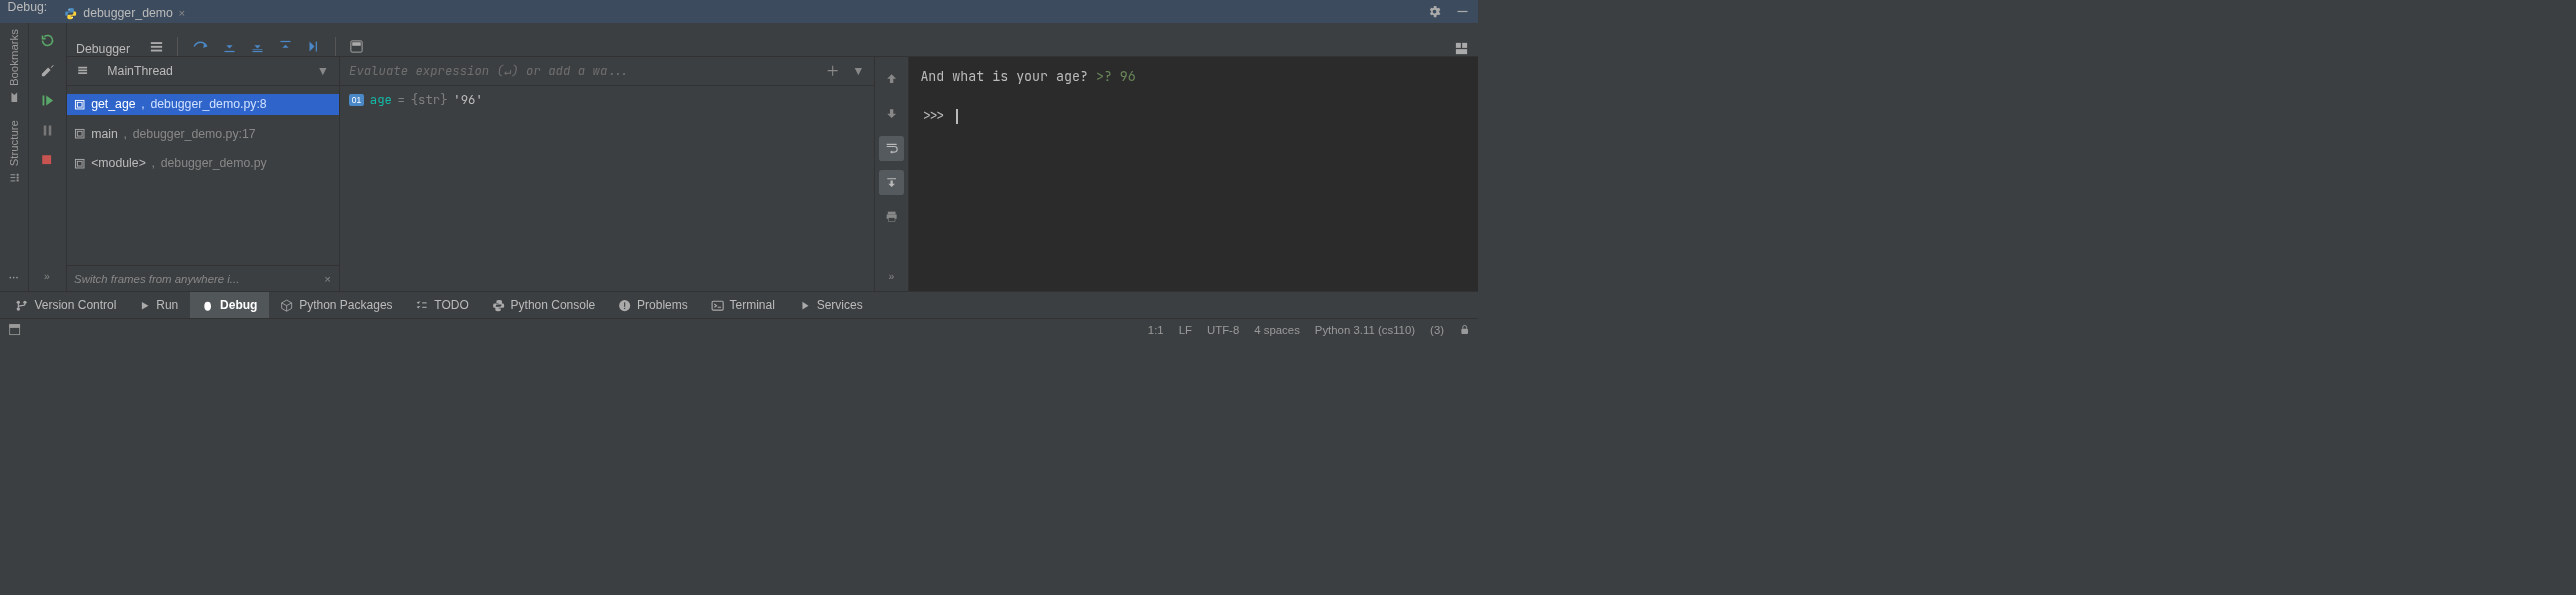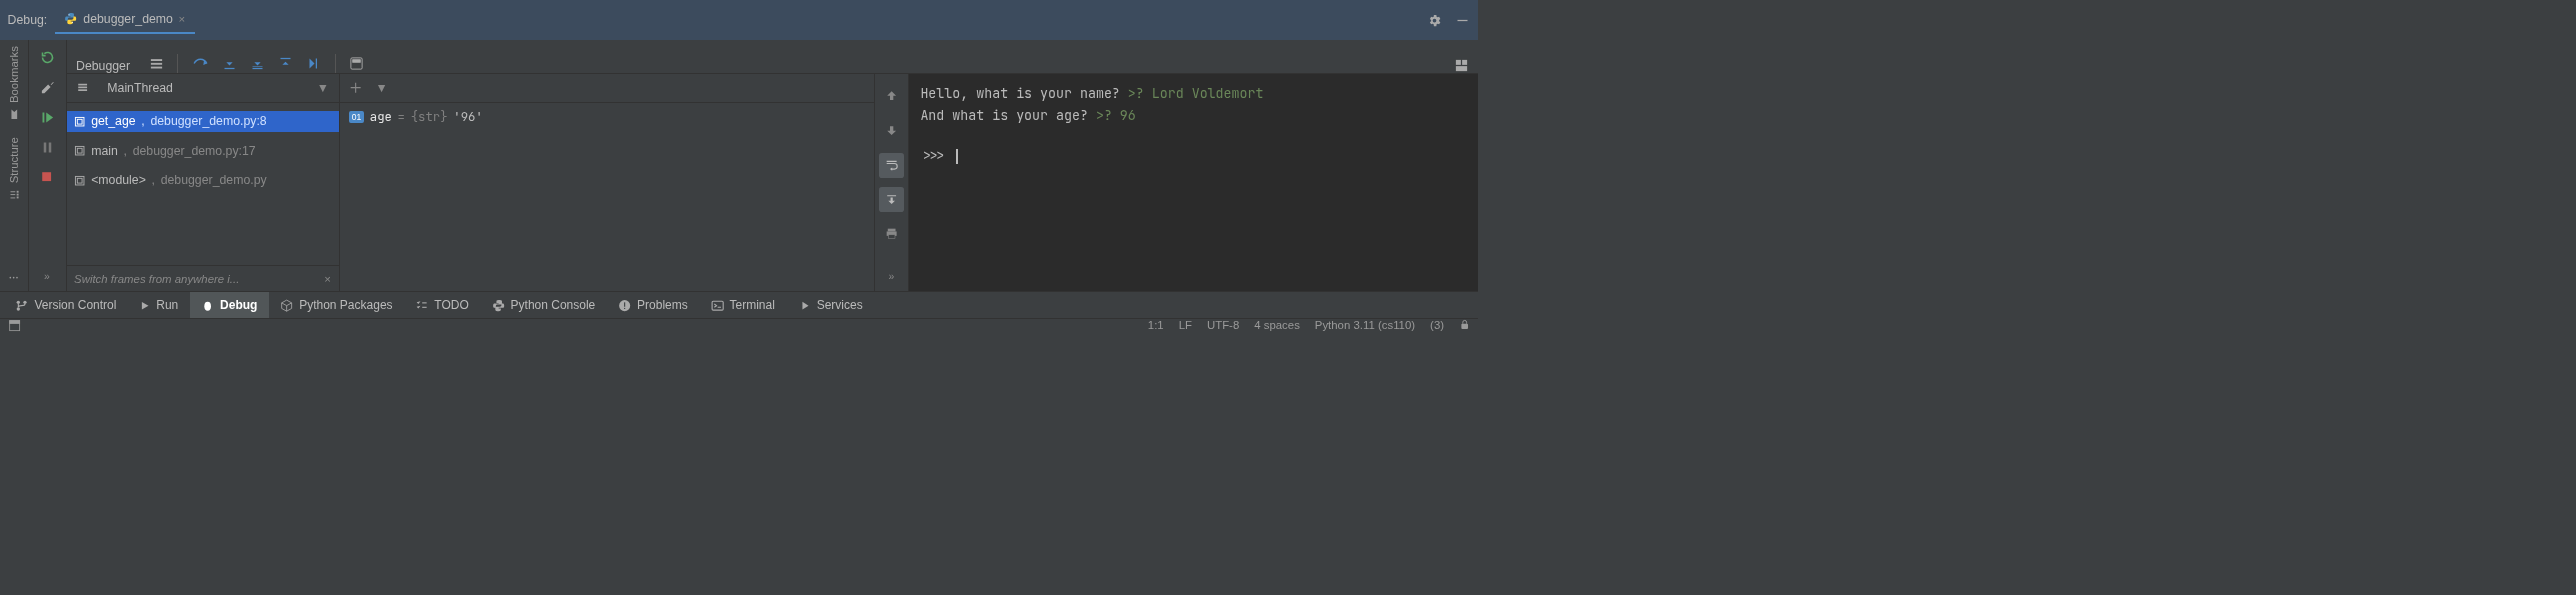--- a/index.html
+++ b/index.html
@@ -11,23 +11,22 @@
   width: 1478px;
   height: 341px;
   overflow: hidden;
   display: flex;
   flex-direction: column;
 }
 
 
 .header {
   background: #3c4b5d;
-  height: 40px;
-  display: flex;
-  align-items: center;
+  height: 23px;
+  display: flex;
   padding: 0 7.6px;
   gap: 7.6px;
 }
 .header-label { color: #bbbbbb; }
 .tab {
   display: flex;
   align-items: center;
   gap: 5.7px;
   padding: 3.8px 9.5px;
   border-bottom: 2.8px solid #4a88c7;
@@ -164,21 +163,21 @@
 .vars-body { flex: 1; padding: 5.7px 9.5px; }
 .var-row { display: flex; align-items: center; gap: 5.7px; font-family: "JetBrains Mono", Menlo, Consolas, monospace; font-size: 12.3px; }
 .var-badge {
   background: #4a88c7;
   color: #fff;
   font-size: 8.5px;
   padding: 0.9px 2.8px;
   border-radius: 1.9px;
   font-family: sans-serif;
 }
-.var-name { color: #e5e5e5; }
+.var-name { color: #14b8a6; }
 .var-type { color: #808080; }
 .var-value { color: #bbbbbb; }
 
 
 .console-controls {
   width: 34px;
   border-right: 0.9px solid #323232;
   display: flex;
   flex-direction: column;
   align-items: center;
@@ -234,21 +233,21 @@
   font-size: 12px;
 }
 .bottom-tab.active { background: #515658; color: #ffffff; font-weight: 600; }
 
 
 .status-bar {
   height: 23px;
   background: #3c3f41;
   border-top: 0.9px solid #323232;
   display: flex;
-  align-items: flex-start;
+  align-items: center;
   padding: 0 7.6px;
   gap: 15px;
   font-size: 11.4px;
   color: #9a9a9a;
 }
 .status-left { display: flex; align-items: center; gap: 7.6px; }
 .status-right { margin-left: auto; display: flex; align-items: center; gap: 15px; }
 
 
 .ico { display: inline-flex; align-items: center; justify-content: center; }
@@ -467,20 +466,21 @@
           </div>
         </div>
         <div class="frames-footer">
           <span>Switch frames from anywhere i...</span>
           <span class="x">×</span>
         </div>
       </div>
 
       <div class="vars-panel">
         <div class="vars-header">
+          <span class="vars-eval">Evaluate expression (↵) or add a wa...</span>
           <div class="icons">
             <span class="ico">
                 <svg width="13.3" height="13.3" viewBox="0 0 24 24" fill="#888">
                   <path d="M11 3h2v8h8v2h-8v8h-2v-8H3v-2h8z"></path>
                 </svg>
               </span>
             <span class="ico">▼</span>
           </div>
         </div>
         <div class="vars-body">
@@ -519,21 +519,20 @@
             <svg width="13.3" height="13.3" viewBox="0 0 24 24" fill="#888">
               <rect x="5" y="3" width="14" height="5"></rect>
               <rect x="3" y="8" width="18" height="8"></rect>
               <rect x="6" y="14" width="12" height="7" fill="#3c3f41" stroke="#888"></rect>
             </svg>
           </span>
         <span class="console-controls-bottom">»</span>
       </div>
 
       <div class="console-panel">
-        <div class="console-line"><span>Hello, what is your name? </span><span class="prompt">&gt;?</span><span class="input"> Lord Voldemort</span></div>
         <div class="console-line"><span>And what is your age? </span><span class="prompt">&gt;?</span><span class="input"> 96</span></div>
         <div class="console-line" style="height:17px"></div>
         <div class="console-line"><span>&gt;&gt;&gt; </span><span class="console-caret"></span></div>
       </div>
     </div>
   </div>
 </div>
 
 <div class="bottom-bar">
   <div class="bottom-tab">

